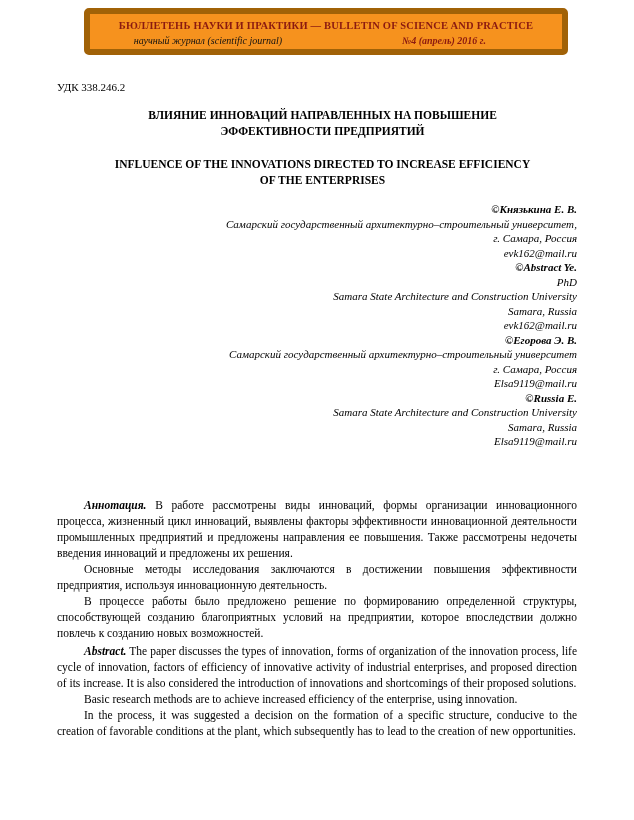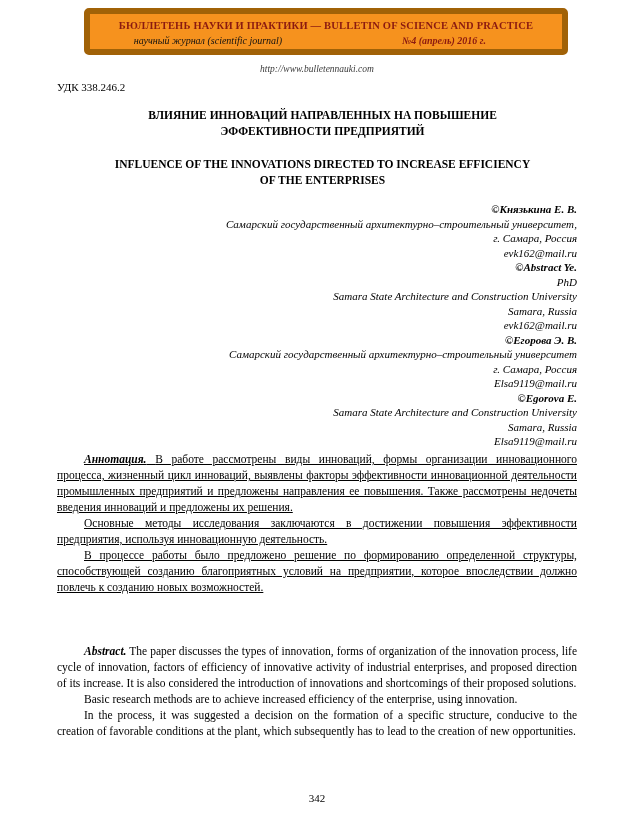--- a/index.html
+++ b/index.html
@@ -108,21 +108,21 @@
   .author-line.bold { font-weight: bold; }
   
   .abstract {
     position: absolute;
     left: 57px;
     width: 520px;
     font-size: 11.5px;
     line-height: 16px;
     text-align: justify;
   }
-  .abstract-ru { top: 451px; text-decoration: underline; }
+  .abstract-ru { top: 497px; }
   .abstract-en { top: 643px; }
   .abstract p {
     margin: 0;
     text-indent: 27px;
   }
   .abstract-label {
     font-weight: bold;
     font-style: italic;
   }
   
@@ -141,21 +141,20 @@
 <div class="page">
 
   <div class="banner">
     <div class="banner-title">БЮЛЛЕТЕНЬ НАУКИ И ПРАКТИКИ — BULLETIN OF SCIENCE AND PRACTICE</div>
     <div class="banner-row2">
       <span class="banner-subtitle">научный журнал (scientific journal)</span>
       <span class="banner-issue">№4 (апрель) 2016 г.</span>
     </div>
   </div>
 
-  <div class="site-url">http://www.bulletennauki.com</div>
 
   <div class="udc">УДК 338.246.2</div>
 
   <div class="title title-ru">
     <div class="title-inner">ВЛИЯНИЕ ИННОВАЦИЙ НАПРАВЛЕННЫХ НА ПОВЫШЕНИЕ ЭФФЕКТИВНОСТИ ПРЕДПРИЯТИЙ</div>
   </div>
 
   <div class="title title-en">
     <div class="title-inner">INFLUENCE OF THE INNOVATIONS DIRECTED TO INCREASE EFFICIENCY OF THE ENTERPRISES</div>
   </div>
@@ -167,33 +166,32 @@
     <div class="author-line">evk162@mail.ru</div>
     <div class="author-line bold">©Abstract Ye.</div>
     <div class="author-line">PhD</div>
     <div class="author-line">Samara State Architecture and Construction University</div>
     <div class="author-line">Samara, Russia</div>
     <div class="author-line">evk162@mail.ru</div>
     <div class="author-line bold">©Егорова Э. В.</div>
     <div class="author-line">Самарский государственный архитектурно–строительный университет</div>
     <div class="author-line">г. Самара, Россия</div>
     <div class="author-line">Elsa9119@mail.ru</div>
-    <div class="author-line bold">©Egorova E.</div>
+    <div class="author-line bold">©Russia E.</div>
     <div class="author-line">Samara State Architecture and Construction University</div>
     <div class="author-line">Samara, Russia</div>
     <div class="author-line">Elsa9119@mail.ru</div>
   </div>
 
   <div class="abstract abstract-ru">
     <p><span class="abstract-label">Аннотация.</span> <span>В работе рассмотрены виды инноваций, формы организации инновационного процесса, жизненный цикл инноваций, выявлены факторы эффективности инновационной деятельности промышленных предприятий и предложены направления ее повышения. Также рассмотрены недочеты введения инноваций и предложены их решения.</span></p>
     <p>Основные методы исследования заключаются в достижении повышения эффективности предприятия, используя инновационную деятельность.</p>
     <p>В процессе работы было предложено решение по формированию определенной структуры, способствующей созданию благоприятных условий на предприятии, которое впоследствии должно повлечь к созданию новых возможностей.</p>
   </div>
 
   <div class="abstract abstract-en">
     <p><span class="abstract-label">Abstract.</span> <span>The paper discusses the types of innovation, forms of organization of the innovation process, life cycle of innovation, factors of efficiency of innovative activity of industrial enterprises, and proposed direction of its increase. It is also considered the introduction of innovations and shortcomings of their proposed solutions.</span></p>
     <p>Basic research methods are to achieve increased efficiency of the enterprise, using innovation.</p>
     <p>In the process, it was suggested a decision on the formation of a specific structure, conducive to the creation of favorable conditions at the plant, which subsequently has to lead to the creation of new opportunities.</p>
   </div>
 
-  <div class="page-number">342</div>
 
 </div>
 
 </body></html>

